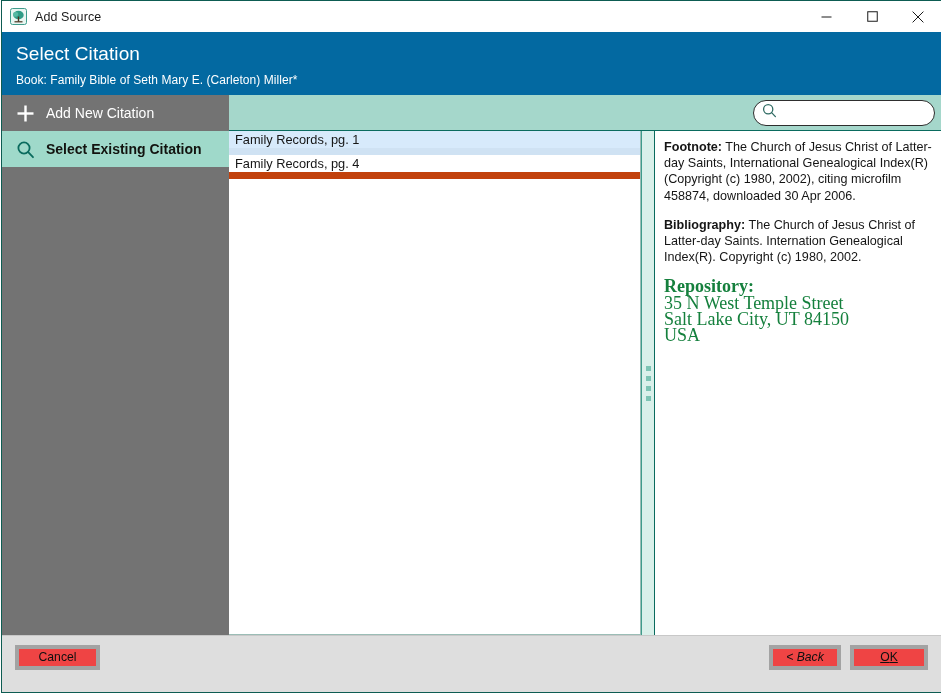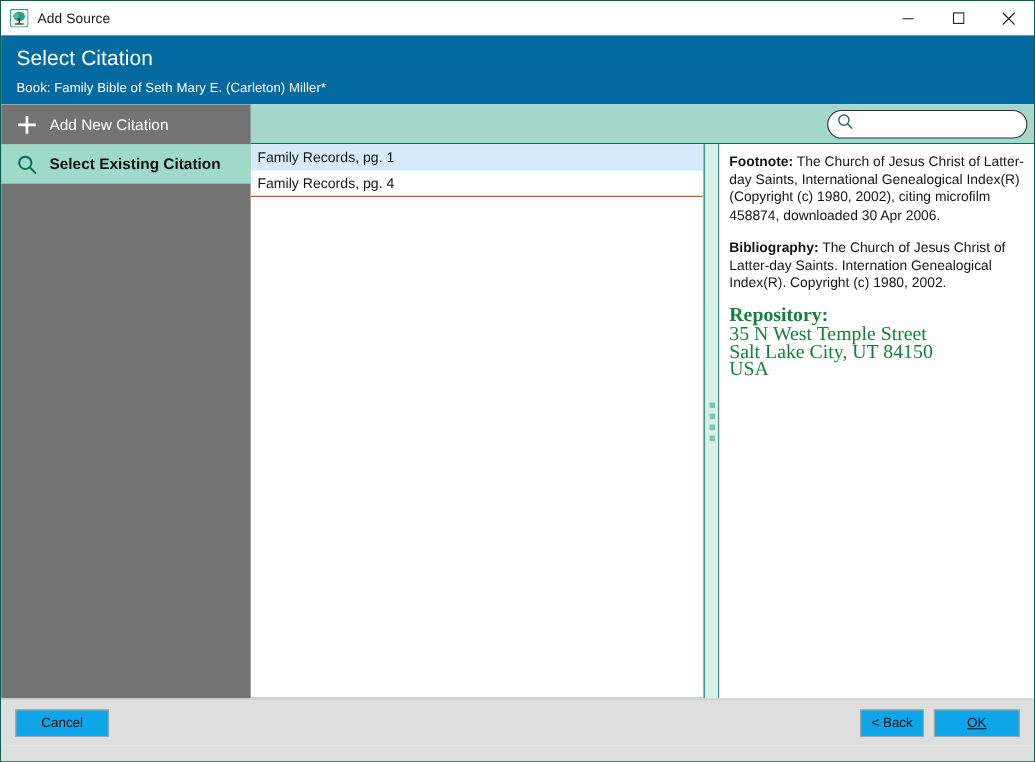--- a/index.html
+++ b/index.html
@@ -15,20 +15,21 @@
 
   #window {
     position: relative;
     width: 941px;
     height: 693px;
     background: #ffffff;
     border: 1px solid #0d5c52;
     overflow: hidden;
     display: flex;
     flex-direction: column;
+    margin-left: 42px;
   }
 
   
   #titlebar {
     height: 31px;
     min-height: 31px;
     background: #ffffff;
     display: flex;
     align-items: center;
     position: relative;
@@ -197,21 +198,21 @@
     color: #0a6b5e;
   }
   #list-rows { flex: 1 1 auto; overflow: hidden; }
   .list-row {
     height: 24px;
     display: flex;
     align-items: center;
     padding-left: 6px;
     font-size: 12.8px;
     color: #161616;
-    border-bottom: 1px solid #c2410c;
+    border-bottom: 7px solid #c2410c;
     cursor: default;
     background: #ffffff;
   }
   .list-row.selected { background: #d7eafb; border-bottom-color:#cfe2f3; }
 
   
   #splitter {
     width: 14px;
     min-width: 14px;
     background: #d9f0ea;
@@ -252,32 +253,32 @@
     min-height: 43px;
     background: #dedede;
     border-top: 1px solid #c8c8c8;
     display: flex;
     align-items: center;
     padding: 0 13px;
     position: relative;
   }
   .btn {
     height: 25px;
-    background: #0ea5e9;
-    border: 1px solid #a3a3a3;
+    background: #ef4444;
+    border: 4px solid #a3a3a3;
     font-family: "Liberation Sans", sans-serif;
     font-size: 12.2px;
     color: #101010;
     cursor: default;
     display: inline-flex;
     align-items: center;
     justify-content: center;
   }
   #btn-cancel { width: 85px; }
-  #btn-back { width: 58px; }
+  #btn-back { width: 72px; font-style: italic; }
   #btn-ok { width: 78px; margin-left: 9px; }
   #footer-right {
     position: absolute;
     right: 13px;
     display: flex;
     align-items: center;
   }
   .ul { text-decoration: underline; }
   #bottom-strip {
     height: 14px;

